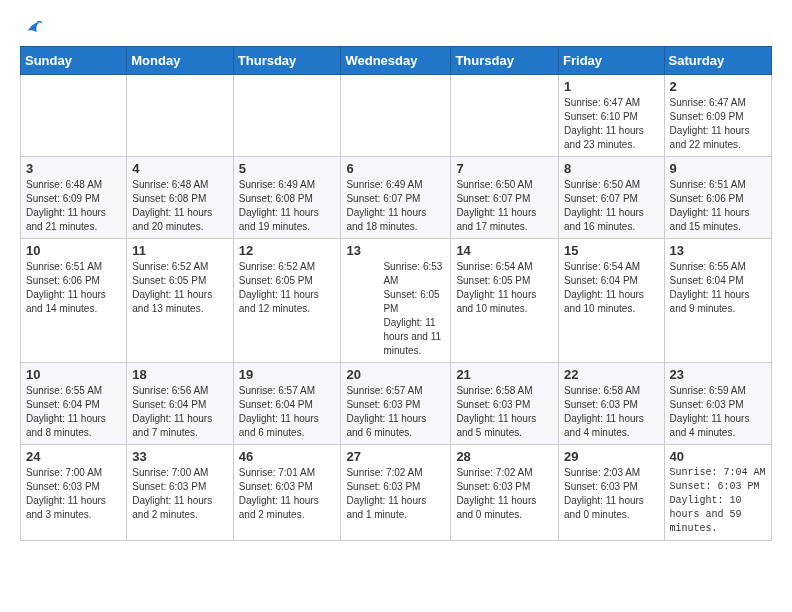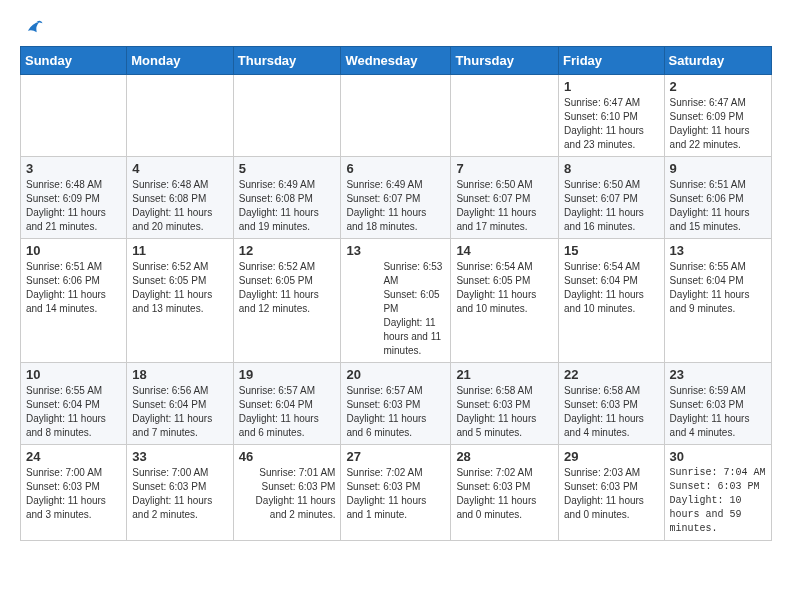--- a/index.html
+++ b/index.html
@@ -287,21 +287,21 @@
 Daylight: 11 hours and 3 minutes.</div>
           </td>
           <td>
             <span class="day-num">33</span>
             <div class="day-info" style="white-space: pre-line;">Sunrise: 7:00 AM
 Sunset: 6:03 PM
 Daylight: 11 hours and 2 minutes.</div>
           </td>
           <td>
             <span class="day-num">46</span>
-            <div class="day-info" style="white-space: pre-line; text-align: right;">Sunrise: 7:01 AM
+            <div class="day-info" style="white-space: pre-line;">Sunrise: 7:01 AM
 Sunset: 6:03 PM
 Daylight: 11 hours and 2 minutes.</div>
           </td>
           <td>
             <span class="day-num">27</span>
             <div class="day-info" style="white-space: pre-line;">Sunrise: 7:02 AM
 Sunset: 6:03 PM
 Daylight: 11 hours and 1 minute.</div>
           </td>
           <td>
@@ -310,21 +310,21 @@
 Sunset: 6:03 PM
 Daylight: 11 hours and 0 minutes.</div>
           </td>
           <td>
             <span class="day-num">29</span>
             <div class="day-info" style="white-space: pre-line;">Sunrise: 2:03 AM
 Sunset: 6:03 PM
 Daylight: 11 hours and 0 minutes.</div>
           </td>
           <td>
-            <span class="day-num">30</span>
+            <span class="day-num">40</span>
             <div class="day-info" style="white-space: pre-line; font-family: Liberation Mono, monospace;">Sunrise: 7:04 AM
 Sunset: 6:03 PM
 Daylight: 10 hours and 59 minutes.</div>
           </td>
         </tr>
       </tbody>
   </table>
 </div>
 
 </body></html>

